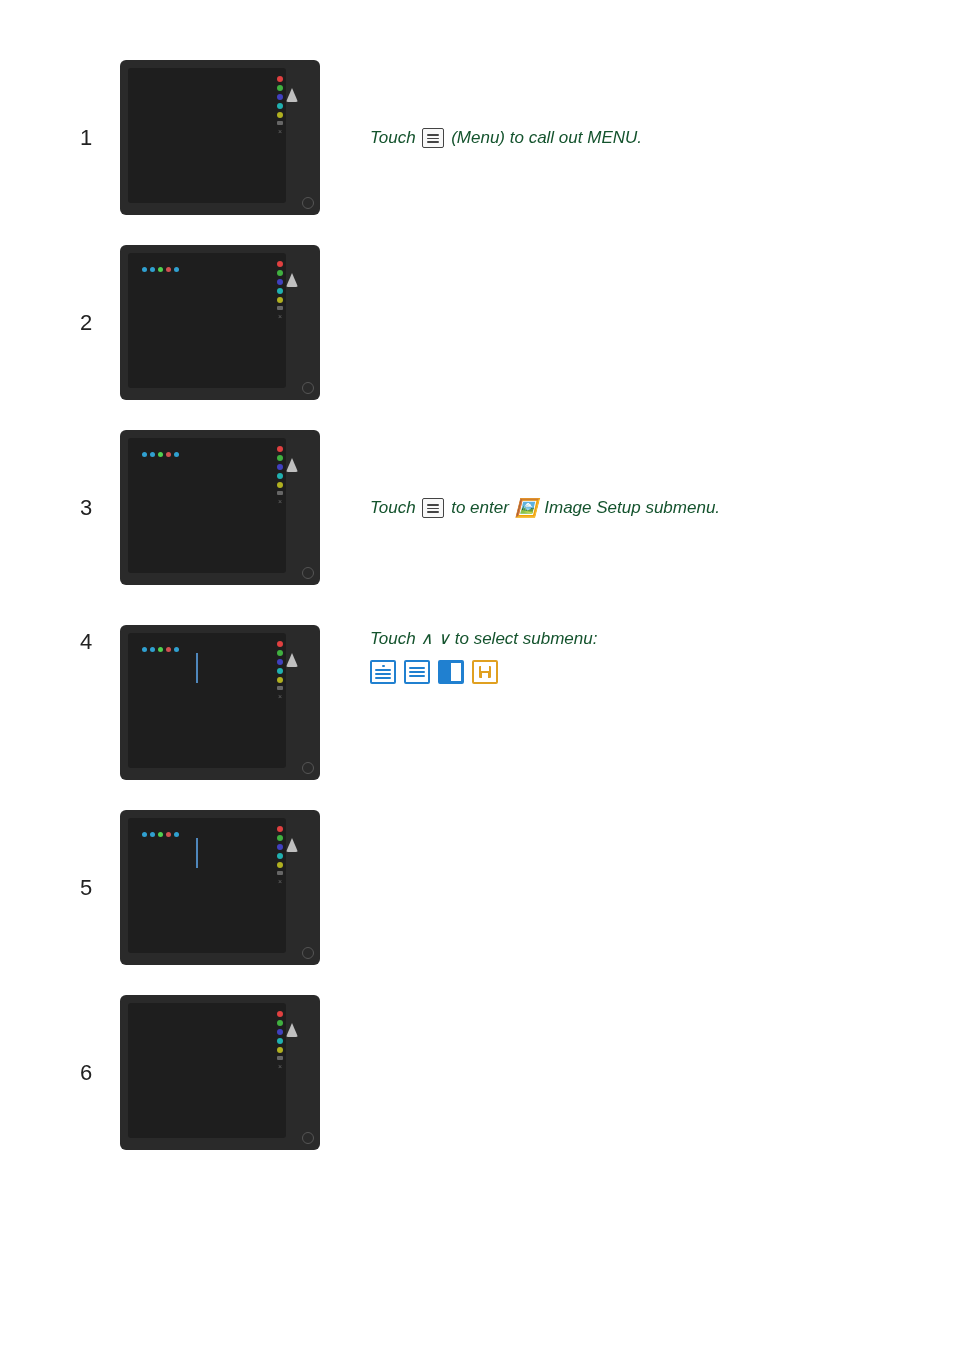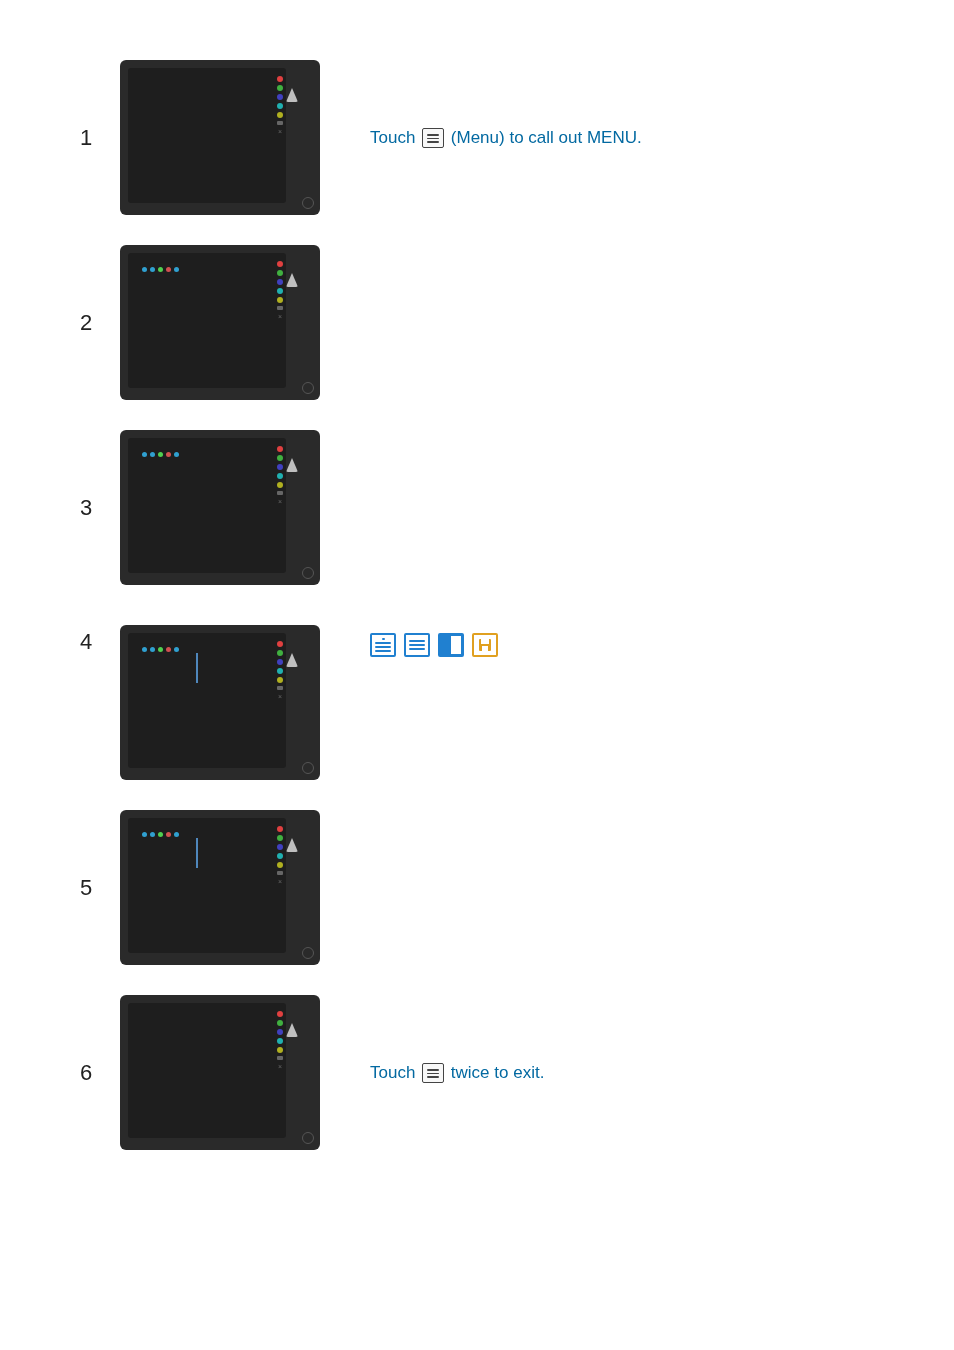--- a/index.html
+++ b/index.html
@@ -63,21 +63,22 @@
       border-left: 6px solid transparent;
       border-right: 6px solid transparent;
       border-bottom: 14px solid rgba(255,255,255,0.7);
       border-radius: 2px;
     }
 
     .step-description {
       flex: 1;
       font-size: 17px;
       line-height: 1.6;
-      color: #0369a1;
+      color: #14532d;
+      font-style: italic;
     }
     .menu-icon {
       display: inline-flex;
       align-items: center;
       justify-content: center;
       width: 22px;
       height: 20px;
       border: 1.5px solid #444;
       border-radius: 2px;
       font-size: 9px;
@@ -292,20 +293,31 @@
             <div class="sic-rect"></div>
             <div class="sic-x">×</div>
           </div>
         </div>
         <div class="cursor-indicator">
           <div class="cursor-arrow"></div>
         </div>
         <div class="bottom-circle"></div>
       </div>
     </div>
+    <div class="step-description">
+      <span>Touch</span>
+      <span class="menu-icon">
+        <div class="menu-icon-line"></div>
+        <div class="menu-icon-line"></div>
+        <div class="menu-icon-line"></div>
+      </span>
+      <span>to enter</span>
+      <span class="image-setup-icon">🖼️</span>
+      <span> Image Setup  submenu.</span>
+    </div>
   </div>
 
   <div class="step-row" style="align-items: flex-start; padding-top: 10px;">
     <div class="step-number" style="padding-top: 4px;">4</div>
     <div class="monitor-wrapper">
       <div class="monitor">
         <div class="monitor-screen">
           <div class="screen-menu-dots">
             <div class="smd-row">
               <div class="smd active"></div>
@@ -326,20 +338,21 @@
             <div class="sic-x">×</div>
           </div>
         </div>
         <div class="cursor-indicator">
           <div class="cursor-arrow"></div>
         </div>
         <div class="bottom-circle"></div>
       </div>
     </div>
     <div class="step-description">
+      <div>Touch ∧ ∨ to select submenu:</div>
       <div class="submenu-icons" style="margin-top: 8px;">
         <span class="sub-icon list" style="border-color:#2080d0;">
           <div class="sub-icon-line" style="width:3px;background:#2080d0;height:14px;"></div>
           <div style="display:flex;flex-direction:column;gap:2px;">
             <div class="sub-icon-line"></div>
             <div class="sub-icon-line"></div>
             <div class="sub-icon-line"></div>
           </div>
         </span>
         <span class="sub-icon list" style="border-color:#2080d0;flex-direction:column;gap:2px;padding:3px;">
@@ -409,23 +422,14 @@
             <div class="sic-rect"></div>
             <div class="sic-x">×</div>
           </div>
         </div>
         <div class="cursor-indicator">
           <div class="cursor-arrow"></div>
         </div>
         <div class="bottom-circle"></div>
       </div>
     </div>
-    <div class="step-description">
-      <span>Touch</span>
-      <span class="menu-icon">
-        <div class="menu-icon-line"></div>
-        <div class="menu-icon-line"></div>
-        <div class="menu-icon-line"></div>
-      </span>
-      <span>twice to exit.</span>
-    </div>
   </div>
 </div>
 
 </body></html>

